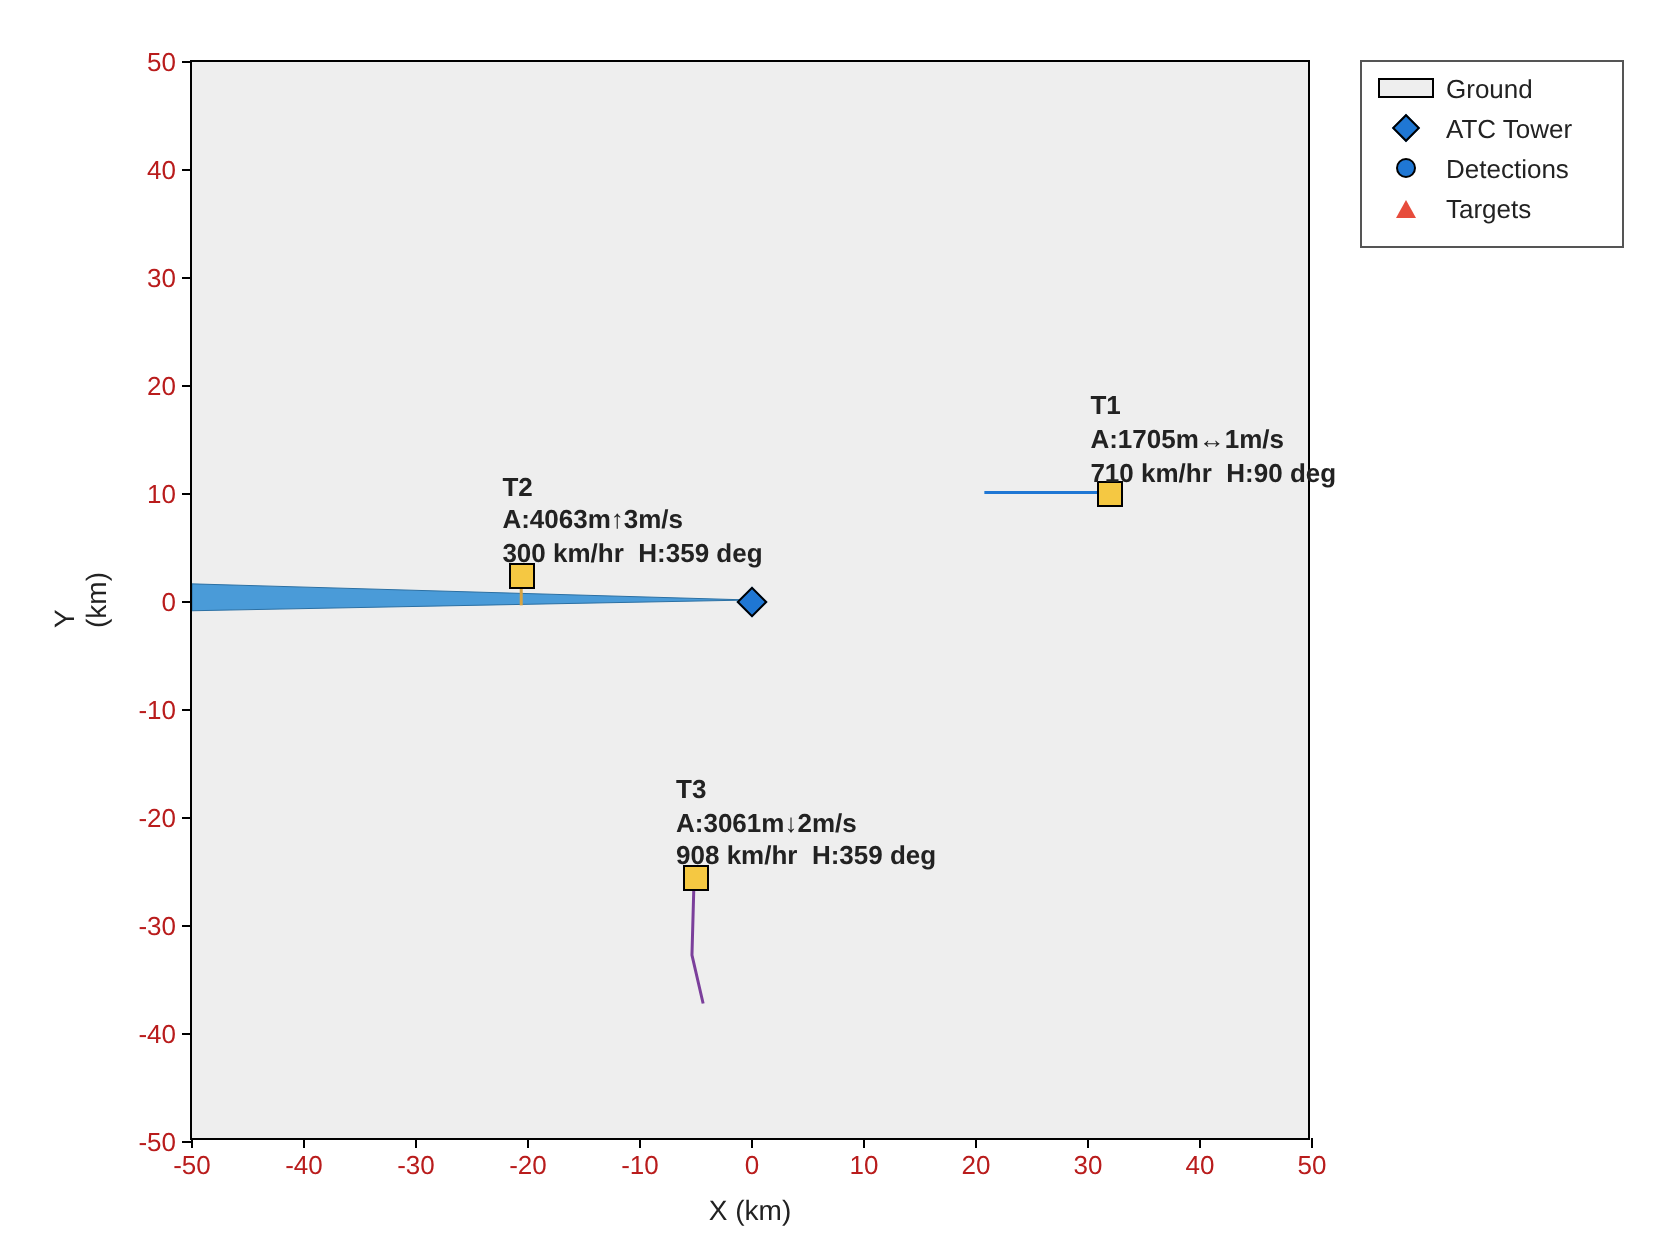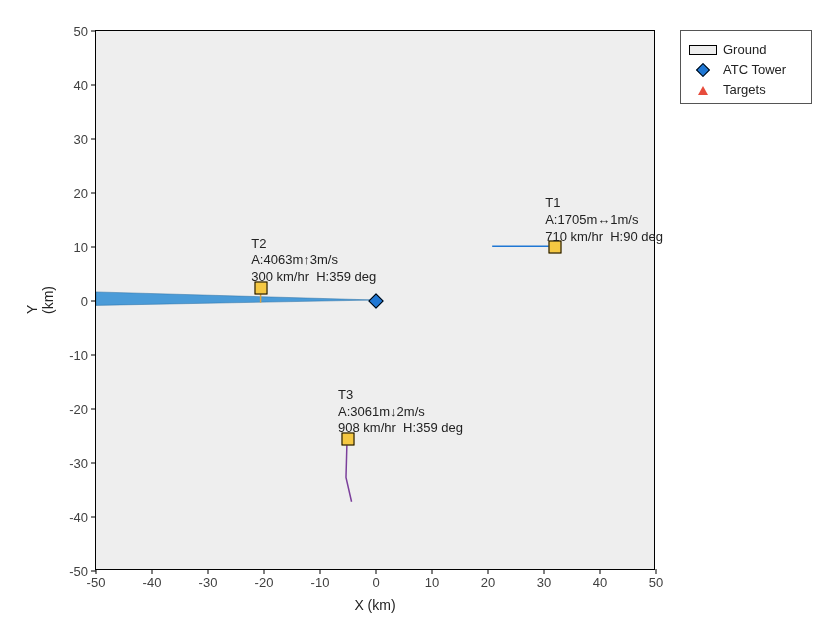--- a/index.html
+++ b/index.html
@@ -21,25 +21,26 @@
     top: 30px;
     width: 560px;
     height: 540px;
     background: #eeeeee;
     border: 1px solid #000;
     box-sizing: border-box;
   }
   .plot-area {
     position: absolute;
     inset: 0;
+    font-weight: bold;
   }
   .tick-x, .tick-y {
     position: absolute;
     font-size: 13px;
-    color: #404040;
+    color: #b91c1c;
   }
   .tick-x { top: 100%; transform: translate(-50%, 6px); }
   .tick-y { right: 100%; transform: translate(-8px, -50%); text-align: right; }
   .tick-line-x, .tick-line-y {
     position: absolute;
     background: #000;
   }
   .tick-line-x { width: 1px; height: 5px; top: 100%; transform: translateX(-0.5px); }
   .tick-line-y { width: 5px; height: 1px; right: 100%; transform: translateY(-0.5px); }
   .axis-label-x {
@@ -66,21 +67,21 @@
     width: 132px;
     padding: 6px 8px 6px 8px;
     border: 1px solid #555;
     background: #fff;
     font-size: 13px;
     color: #222;
     box-sizing: border-box;
   }
   .legend-row {
     display: flex;
-    align-items: flex-end;
+    align-items: flex-start;
     gap: 6px;
     height: 20px;
     white-space: nowrap;
   }
   .legend-swatch {
     flex: 0 0 28px;
     height: 14px;
     display: flex;
     align-items: center;
     justify-content: center;
@@ -264,19 +265,25 @@
         <span>Ground</span>
       </div>
       <div class="legend-row">
         <div class="legend-swatch">
           <div class="marker-diamond"></div>
         </div>
         <span>ATC Tower</span>
       </div>
       <div class="legend-row">
         <div class="legend-swatch">
+          <div class="marker-circle"></div>
+        </div>
+        <span>Detections</span>
+      </div>
+      <div class="legend-row">
+        <div class="legend-swatch">
           <div class="marker-triangle"></div>
         </div>
         <span>Targets</span>
       </div>
     </div>
 
 </div>
 
 </body></html>

